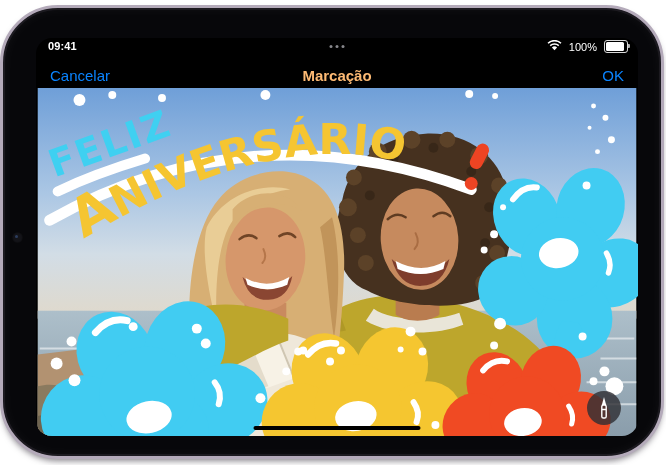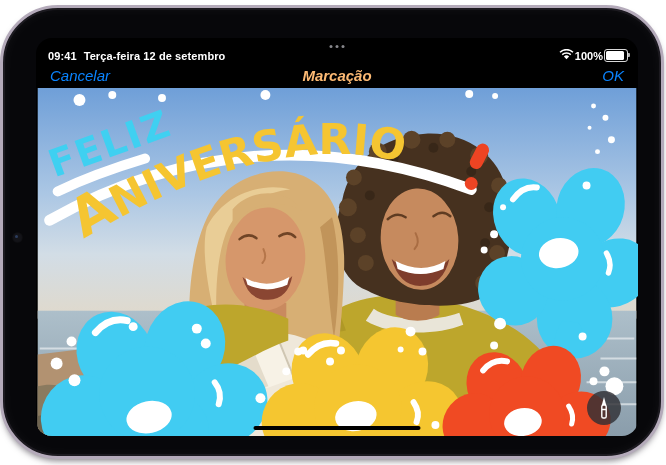--- a/index.html
+++ b/index.html
@@ -12,33 +12,33 @@
           box-shadow:inset 0 0 0 2px #1c1a20, inset 0 0 14px rgba(255,255,255,.06),
                      0 4px 6px -2px rgba(40,35,45,.55);
           box-sizing:border-box;}
   .camera{position:absolute;left:9px;top:224px;width:11px;height:11px;border-radius:50%;
           background:#141419;box-shadow:inset 0 0 2px #000;}
   .camera::after{content:"";position:absolute;left:3px;top:3px;width:3px;height:3px;
           border-radius:50%;background:#2c3d5e;}
   
   .screen{position:absolute;left:33px;top:30px;width:602px;height:398px;background:#000;
           border-radius:16px;overflow:hidden;}
-  .statusbar{position:relative;height:24px;display:flex;align-items:flex-end;
+  .statusbar{position:relative;height:24px;display:flex;align-items:flex-start;
              justify-content:space-between;padding:2px 10px 0 12px;box-sizing:border-box;}
   .sb-left{color:#fff;font-size:11px;font-weight:bold;letter-spacing:.1px;display:flex;gap:7px;}
-  .sb-right{display:flex;align-items:center;gap:1px;color:#fff;font-size:11px;font-weight:bold;}
+  .sb-right{display:flex;align-items:center;gap:7px;color:#fff;font-size:11px;font-weight:normal;}
   .mt-pill{position:absolute;left:50%;top:7px;transform:translateX(-50%);display:flex;gap:3px;}
   .mt-pill i{width:3px;height:3px;border-radius:50%;background:#87878c;}
   .battery{position:relative;width:22px;height:11px;border:1px solid rgba(255,255,255,.85);
            border-radius:3px;}
   .battery i{position:absolute;left:1px;top:1px;bottom:1px;width:18px;background:#fff;border-radius:1.5px;}
   .battery::after{content:"";position:absolute;right:-3px;top:3px;width:2px;height:4px;
            background:rgba(255,255,255,.7);border-radius:0 1px 1px 0;}
   .navbar{position:relative;height:26px;display:flex;align-items:center;
-          justify-content:space-between;padding:0 14px;box-sizing:border-box;font-style:italic;}
+          justify-content:space-between;padding:0 14px;box-sizing:border-box;}
   .nav-btn{color:#0a84ff;font-size:15px;cursor:pointer;}
   .nav-title{position:absolute;left:50%;top:50%;transform:translate(-50%,-50%);
              color:#fdba74;font-size:15px;font-weight:bold;}
   .photo{position:absolute;left:0;top:50px;width:602px;height:348px;}
   
   .home-indicator{position:absolute;left:50%;bottom:6px;transform:translateX(-50%);
                   width:167px;height:4px;border-radius:2px;background:#000;}
   .tool-btn{position:absolute;right:17px;bottom:11px;width:34px;height:34px;border-radius:50%;
             background:rgba(48,48,52,.82);display:flex;align-items:center;justify-content:center;
             cursor:pointer;}
@@ -49,21 +49,20 @@
 
 <div class="stage">
   <div class="device">
     <div class="camera"></div>
 
     <div class="screen">
 
       <div class="statusbar">
         <div class="sb-left">
           <span>09:41</span>
-          <span>Terça-feira 12 de setembro</span>
         </div>
         <div class="mt-pill">
             <i></i>
             <i></i>
             <i></i>
           </div>
         <div class="sb-right">
           <span>
             <svg width="15" height="11" viewBox="0 0 15 11">
               <path d="M7.5 10.2 L4.9 7.4 a3.8 3.8 0 0 1 5.2 0 Z" fill="#fff"></path>

